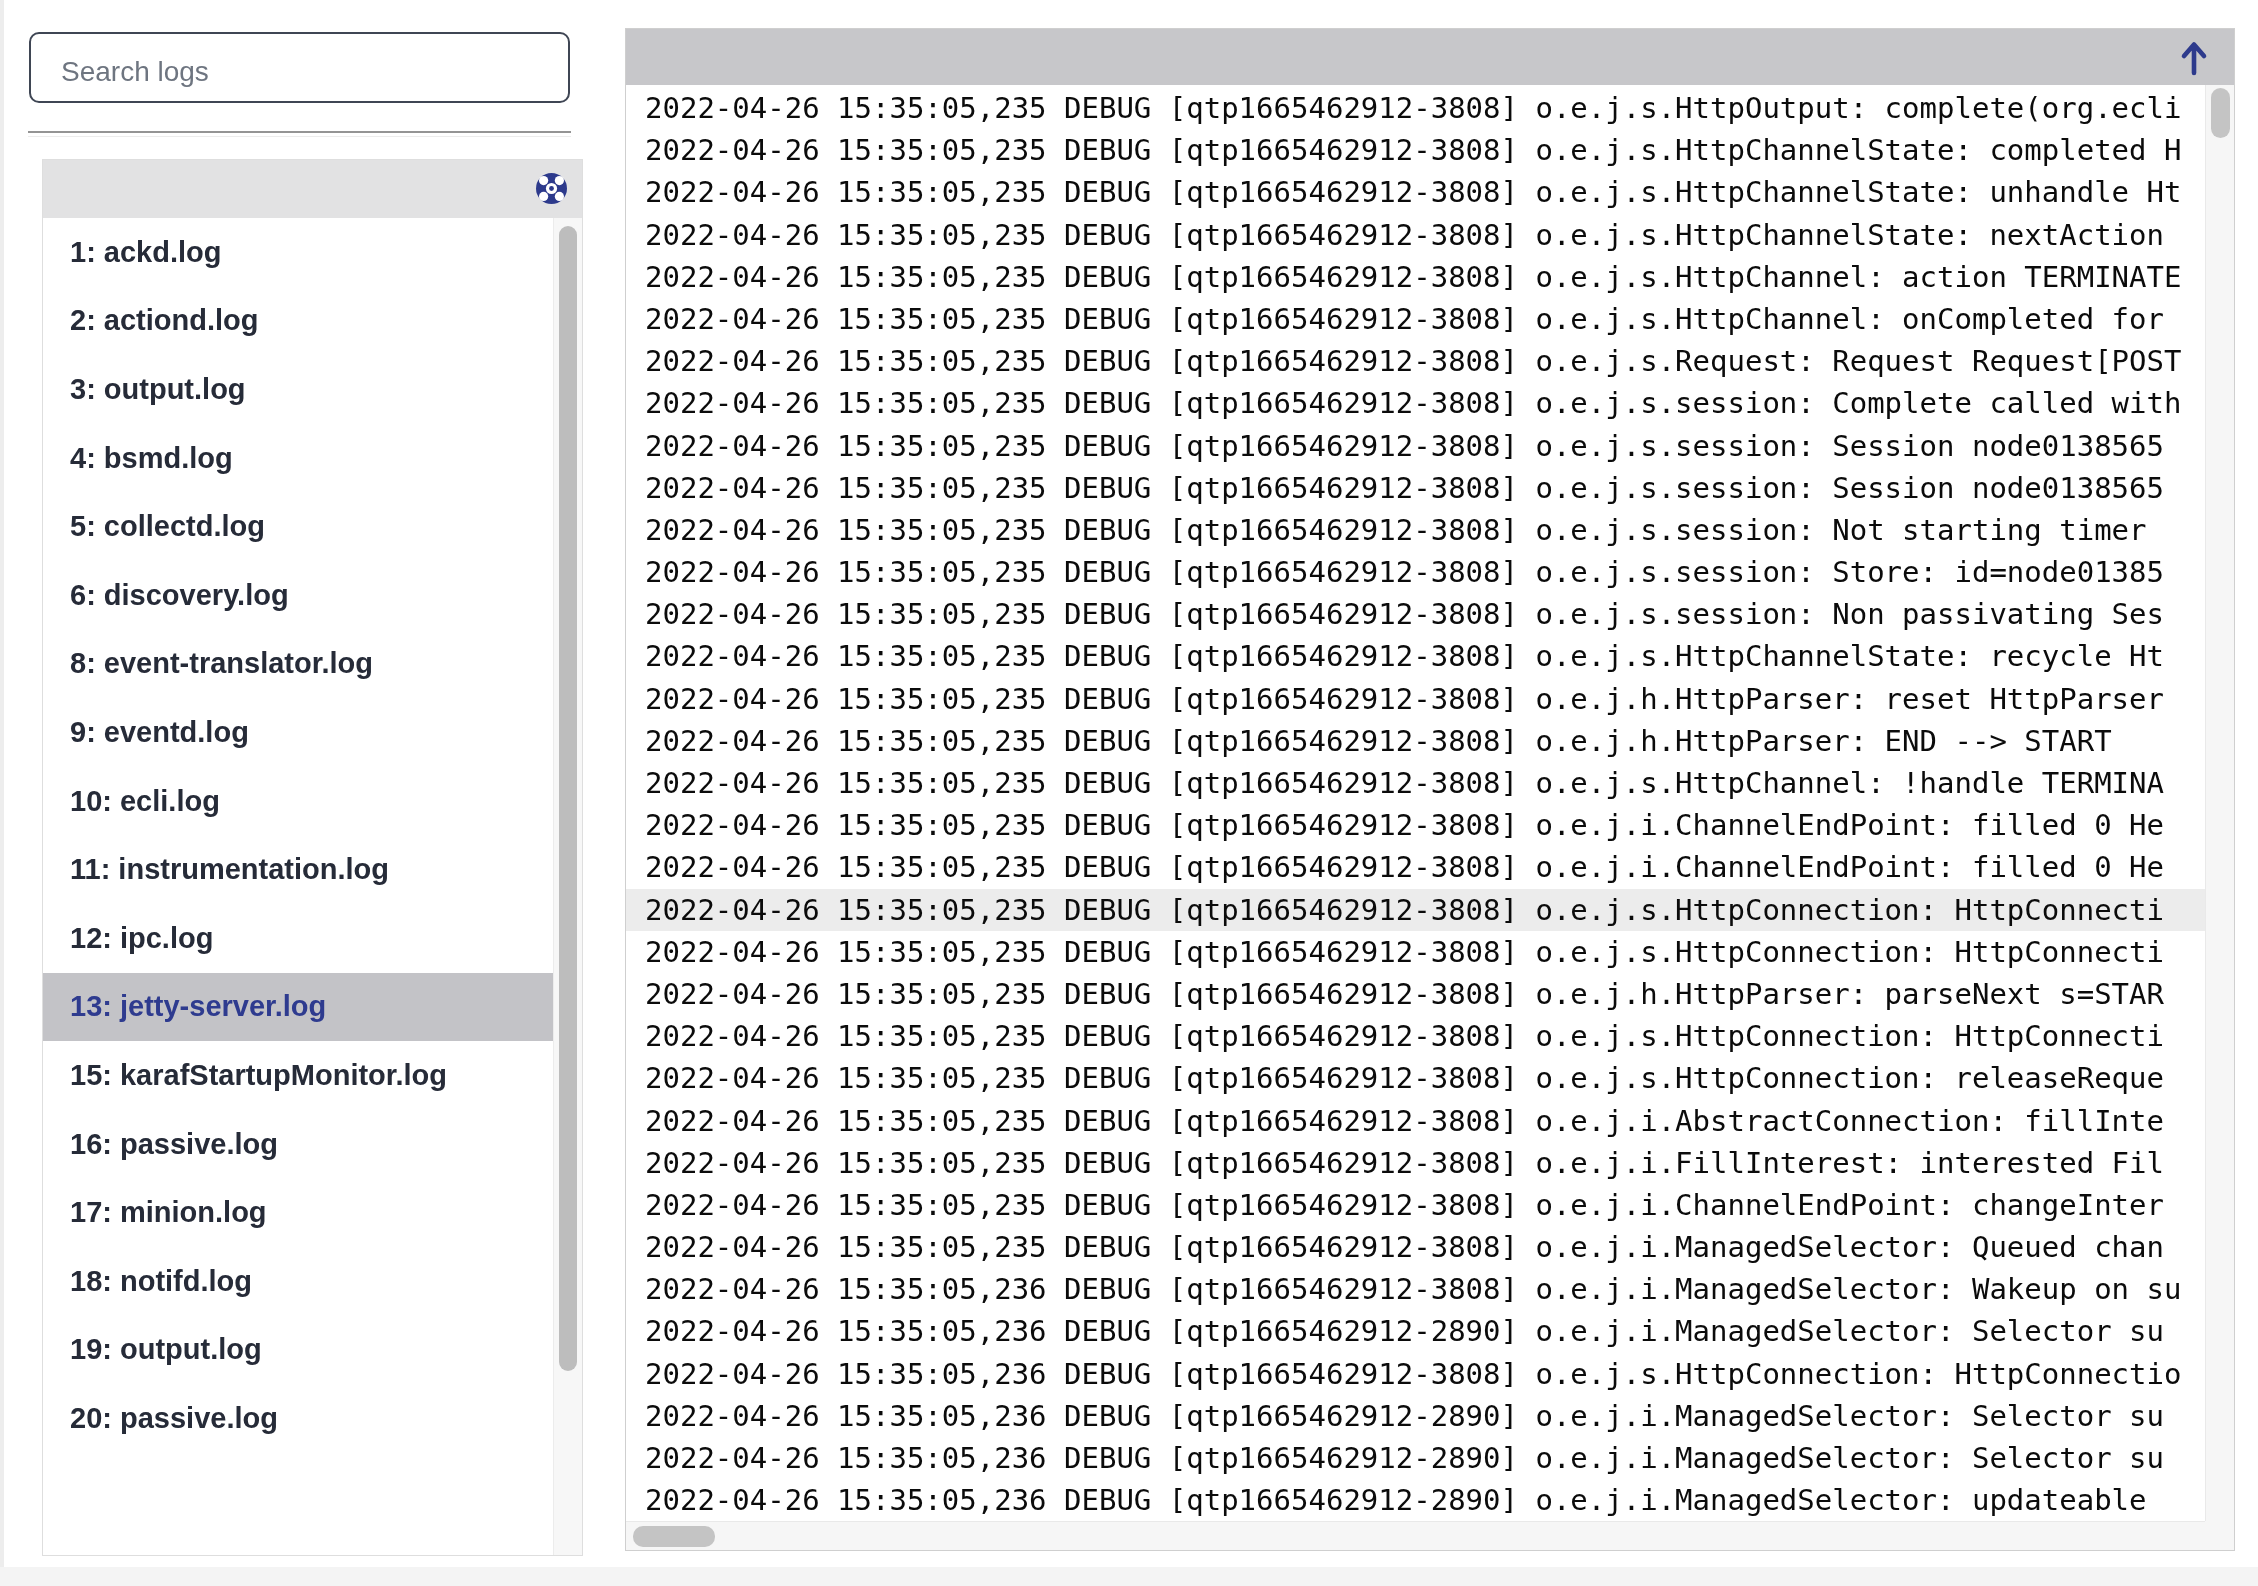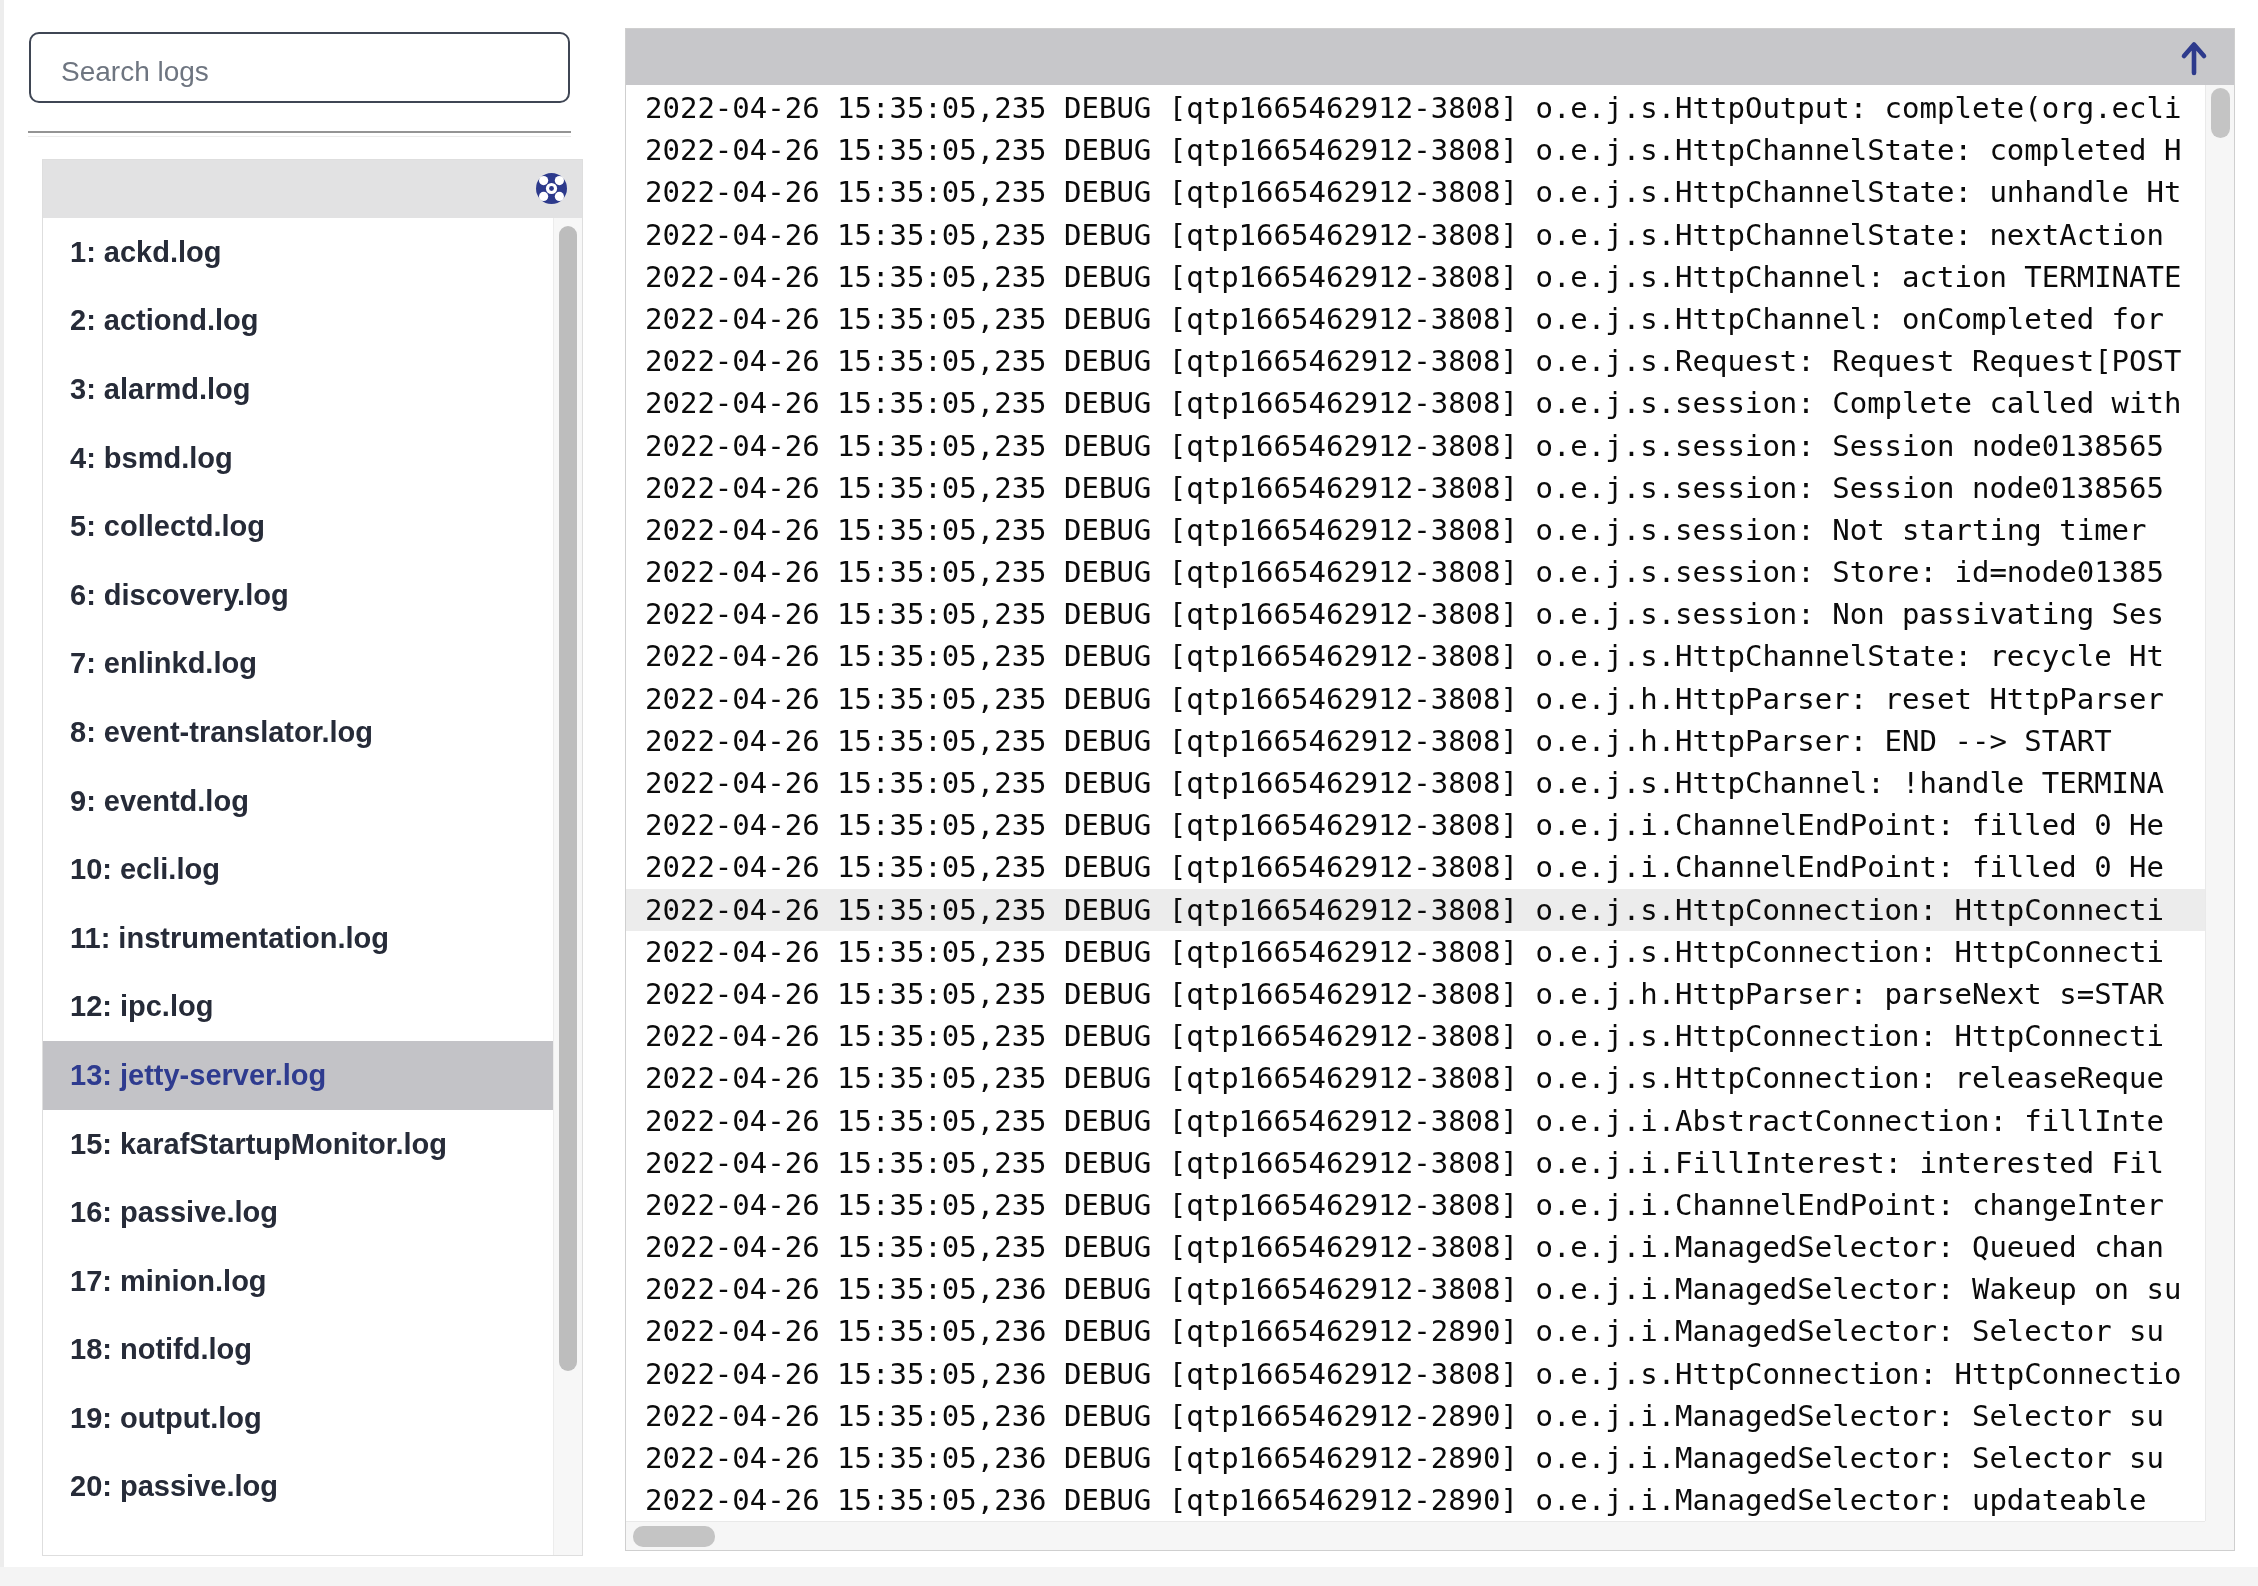--- a/index.html
+++ b/index.html
@@ -112,25 +112,24 @@
           <circle cx="8.6" cy="24.4" r="4.6" fill="#ffffff"></circle>
           <circle cx="24.4" cy="24.4" r="4.6" fill="#ffffff"></circle>
           <circle cx="16.5" cy="16.5" r="5.6" fill="#ffffff"></circle>
           <circle cx="16.5" cy="16.5" r="2.4" fill="#2d3a8c"></circle>
         </svg>
       </span>
     </div>
     <div class="list" id="file-list">
         <div class="item">1: ackd.log</div>
         <div class="item">2: actiond.log</div>
-        <div class="item">3: alarmd.log</div>
+        <div class="item">3: output.log</div>
         <div class="item">4: bsmd.log</div>
         <div class="item">5: collectd.log</div>
         <div class="item">6: discovery.log</div>
-        <div class="item">7: enlinkd.log</div>
         <div class="item">8: event-translator.log</div>
         <div class="item">9: eventd.log</div>
         <div class="item">10: ecli.log</div>
         <div class="item">11: instrumentation.log</div>
         <div class="item">12: ipc.log</div>
         <div class="item selected">13: jetty-server.log</div>
         <div class="item">15: karafStartupMonitor.log</div>
         <div class="item">16: passive.log</div>
         <div class="item">17: minion.log</div>
         <div class="item">18: notifd.log</div>

